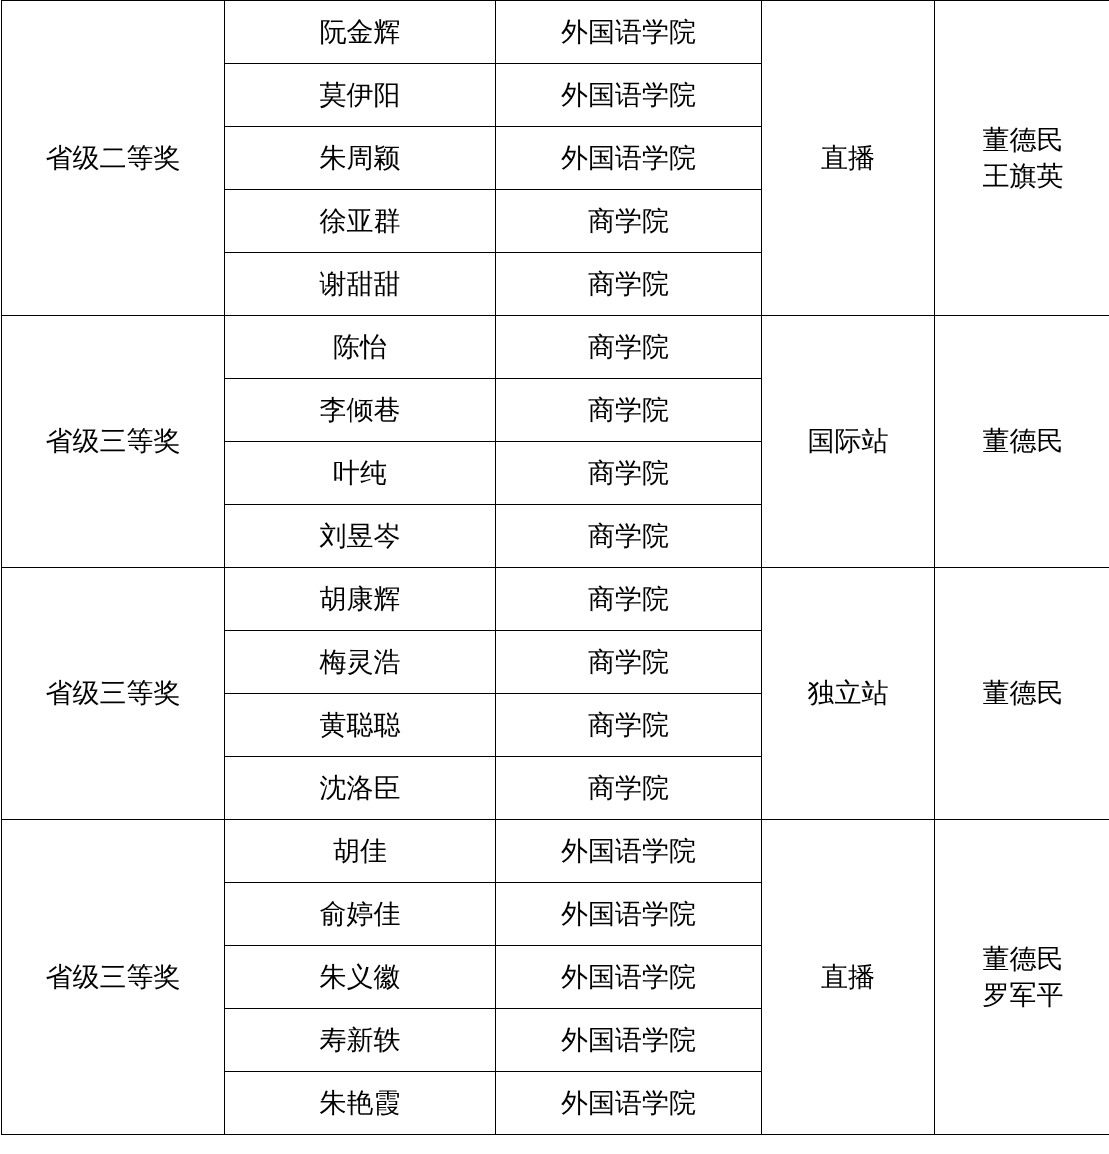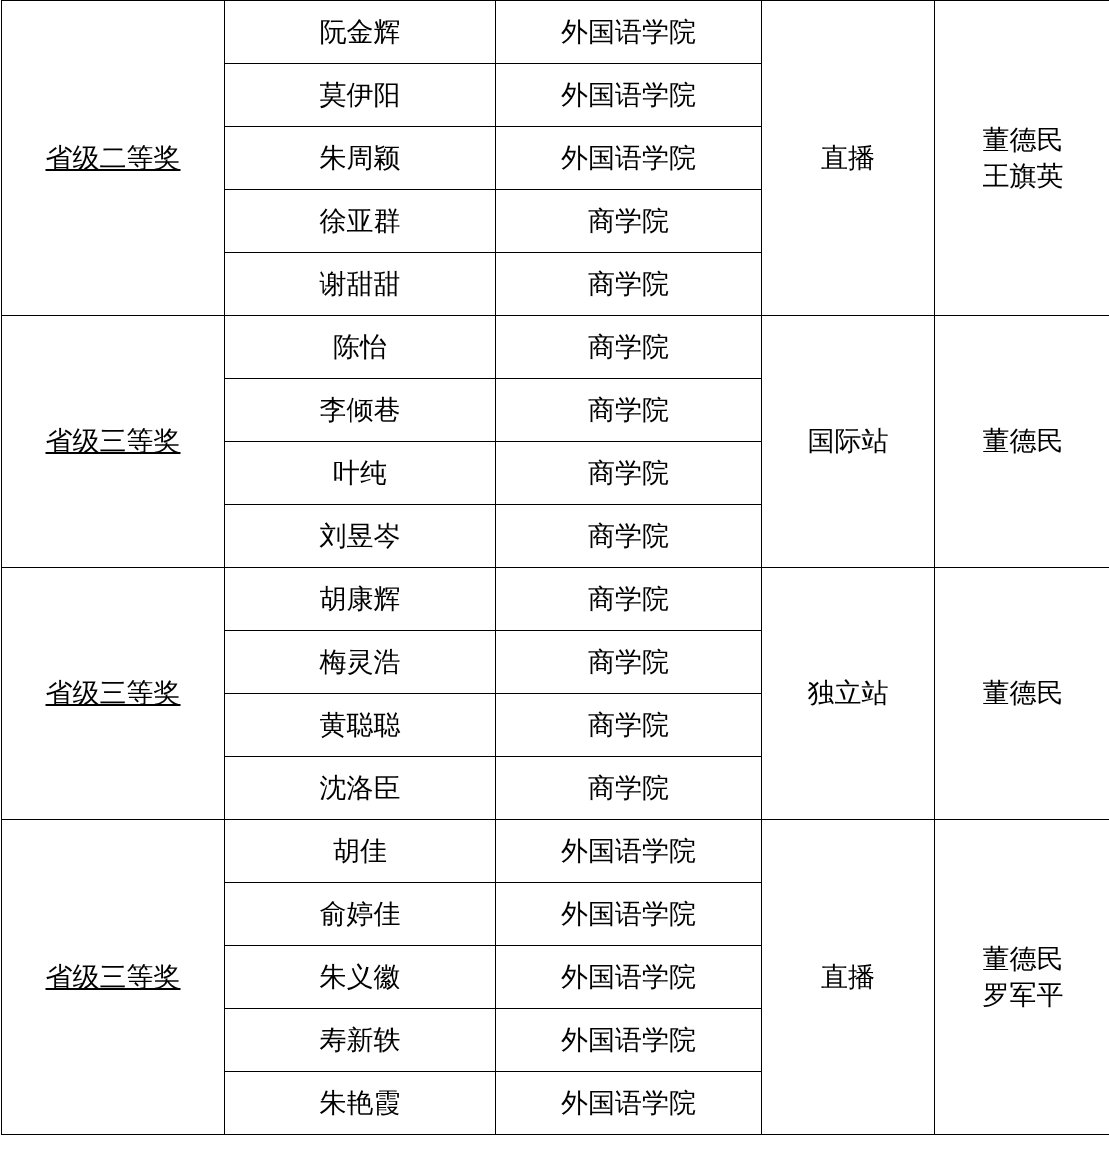--- a/index.html
+++ b/index.html
@@ -27,21 +27,21 @@
   }
   table.award-table td {
     border: 1px solid #000000;
     text-align: center;
     vertical-align: middle;
     font-size: 27px;
     line-height: 1.35;
     padding: 0;
     font-family: "Liberation Serif", "DejaVu Serif", serif;
   }
-  td.col-award   { width: 222px; text-decoration: underline; }
+  td.col-award   { width: 222px; }
   td.col-name    { width: 270px; }
   td.col-college { width: 265px; }
   td.col-project { width: 172px; }
   td.col-teacher { width: 176px; }
 
   tr.row { height: 63px; }
   .teacher-line { display: block; }
   .stack { line-height: 1.6; }
 </style>
 </head>

